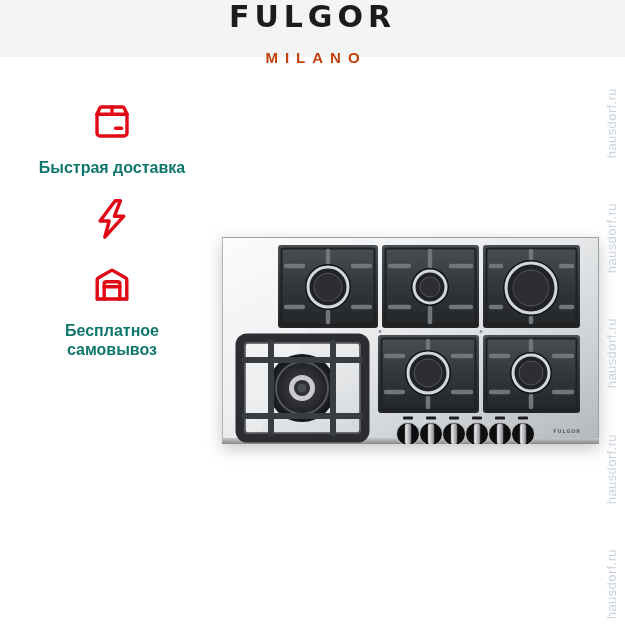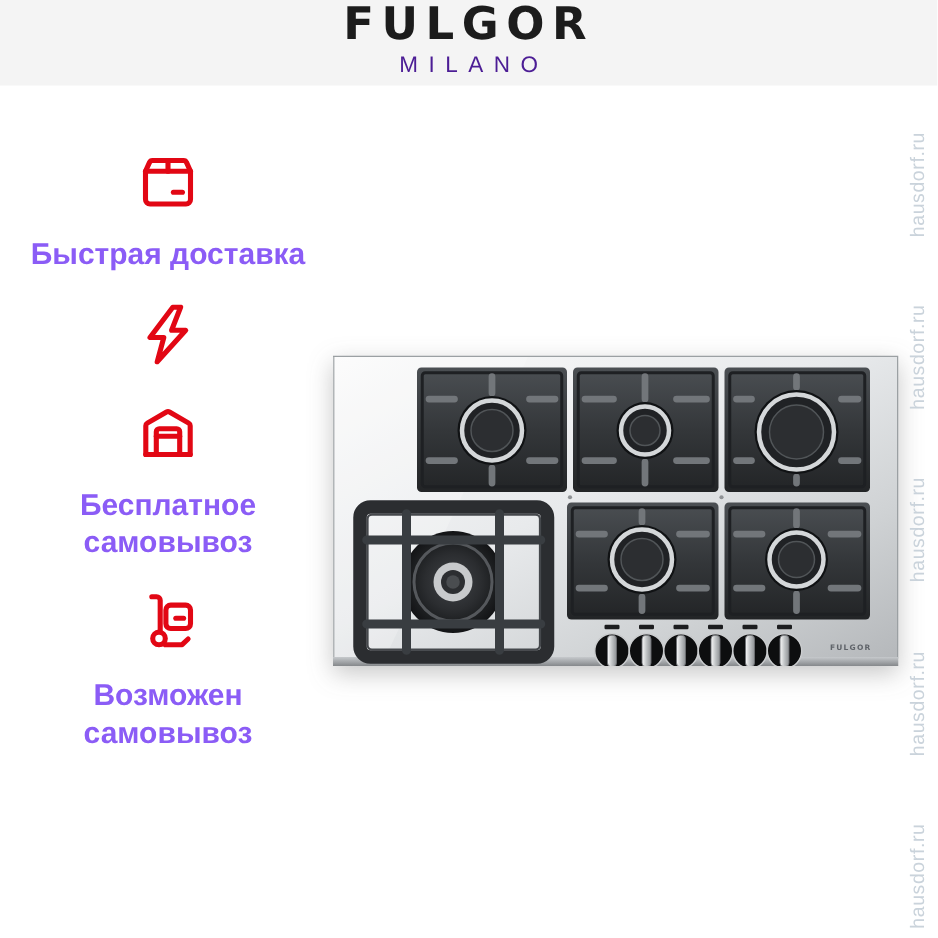--- a/index.html
+++ b/index.html
@@ -11,32 +11,32 @@
   .hdr{
     position:absolute;top:0;left:0;width:625px;height:57px;
     background:#f4f4f4;display:flex;flex-direction:column;align-items:center;
     padding-top:2px;box-sizing:border-box;
   }
   .brand{
     font-family:"DejaVu Sans", sans-serif;font-weight:bold;font-size:30px;
     letter-spacing:5px;color:#1c1c1c;line-height:1.0;white-space:nowrap;
   }
   .city{
-    font-size:15px;font-weight:400;letter-spacing:7px;color:#4c1d95;
-    margin-top:3px;white-space:nowrap;text-indent:7px;
+    font-size:15px;font-weight:700;letter-spacing:7px;color:#c2410c;
+    margin-top:17px;white-space:nowrap;text-indent:7px;
   }
   
   .benefits{
     position:absolute;left:10px;top:97px;width:204px;
     display:flex;flex-direction:column;align-items:center;gap:17px;
   }
   .benefit{display:flex;flex-direction:column;align-items:center;}
   .benefit .ic{width:48px;height:48px;display:block;}
   .benefit-label{
-    margin-top:13px;font-size:20px;font-weight:600;color:#8b5cf6;
+    margin-top:13px;font-size:16px;font-weight:600;color:#0f766e;
     text-align:center;line-height:1.22;white-space:pre-line;
   }
   
   .product{
     position:absolute;left:222px;top:237px;width:377px;height:207px;
     filter:drop-shadow(0 5px 8px rgba(70,70,70,0.30));
   }
   
   .wm{
     position:absolute;right:5px;top:88px;bottom:6px;width:18px;
@@ -83,33 +83,20 @@
         <path d="M4.6 19.5V9.9a1 1 0 0 1 .5-.87l6.4-3.72a1 1 0 0 1 1 0l6.4 3.72a1 1 0 0 1 .5.87v9.6"></path>
         <path d="M4.6 19.5h14.8"></path>
         <path d="M8.1 19.5v-7.6a1 1 0 0 1 1-1h5.8a1 1 0 0 1 1 1v7.6"></path>
         <path d="M8.1 13.4h7.8"></path>
       </svg>
     </span>
     <div class="benefit-label">Бесплатное
 самовывоз</div>
   </div>
 
-  <div class="benefit">
-    <span class="ic">
-      <svg viewBox="0 0 24 24" width="48" height="48" fill="none" stroke="#e20714" stroke-width="1.7" stroke-linecap="round" stroke-linejoin="round">
-        <path d="M6.6 3.4h1.6a1.2 1.2 0 0 1 1.2 1.2v9.8"></path>
-        <circle cx="9" cy="17.3" r="2.1"></circle>
-        <path d="M11.1 19.4h5.6l2-1.9"></path>
-        <rect x="11.3" y="6.2" width="8.2" height="7.8" rx="1.6"></rect>
-        <path d="M14.6 10.6h2.6"></path>
-      </svg>
-    </span>
-    <div class="benefit-label">Возможен
-самовывоз</div>
-  </div>
 
 </aside>
 
 <div class="product">
   <svg viewBox="0 0 377 207" width="377" height="207">
     <defs>
       <linearGradient id="steel" x1="0" y1="0" x2="1" y2="1">
         <stop offset="0" stop-color="#fbfbfb"></stop>
           <stop offset="0.45" stop-color="#e8eaec"></stop>
         <stop offset="0.75" stop-color="#cfd2d4"></stop>

